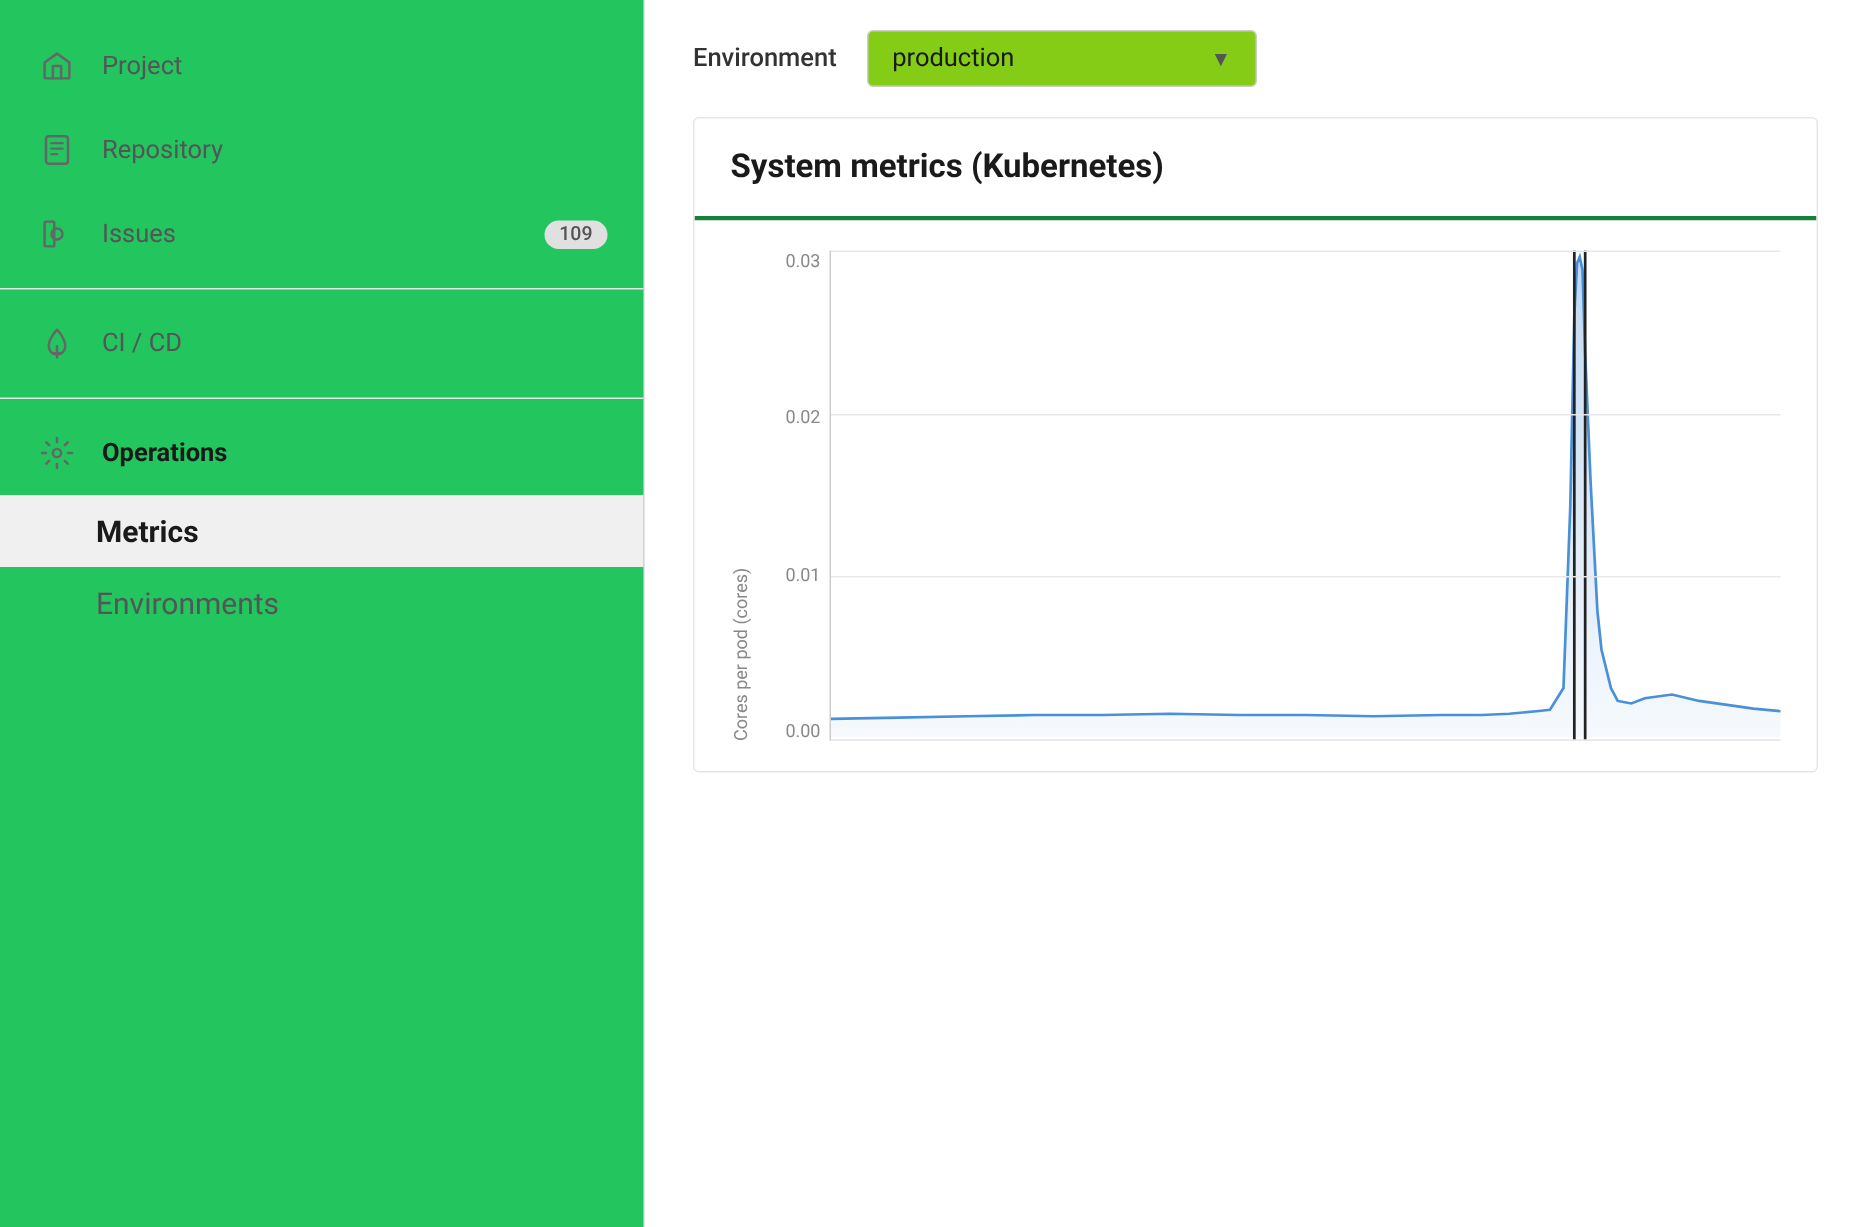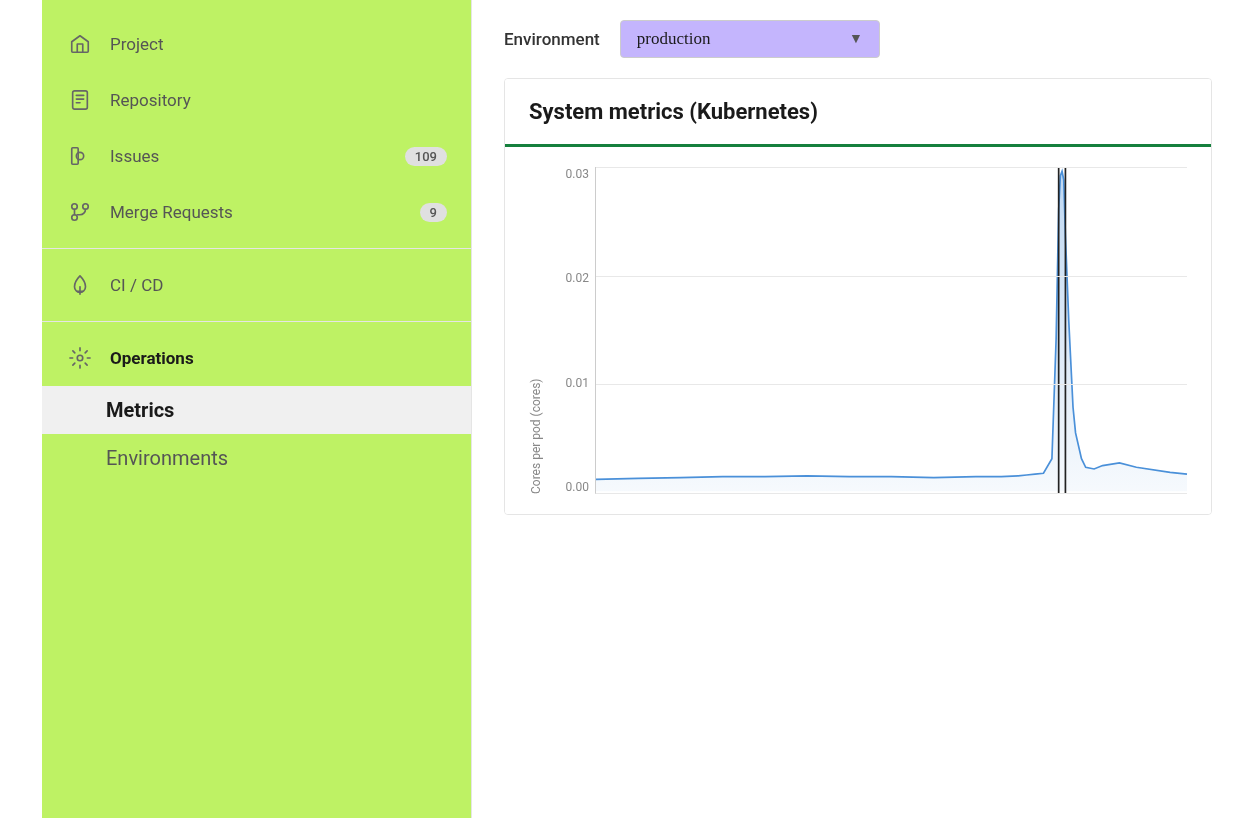--- a/index.html
+++ b/index.html
@@ -9,26 +9,25 @@
       height: 818px;
       width: 1244px;
       background: #fff;
       overflow: hidden;
     }
 
     
     .sidebar {
       width: 430px;
       min-width: 430px;
-      background: #bef264;
+      background: #22c55e;
       border-right: 1px solid #e5e5e5;
       padding: 16px 0;
       display: flex;
       flex-direction: column;
-      margin-left: 42px;
     }
 
     .sidebar-item {
       display: flex;
       align-items: center;
       padding: 14px 24px;
       cursor: pointer;
       color: #555;
       font-size: 17px;
       position: relative;
@@ -103,24 +102,23 @@
     }
 
     .env-select {
       display: flex;
       align-items: center;
       border: 1.5px solid #ccc;
       border-radius: 4px;
       padding: 8px 16px;
       gap: 60px;
       cursor: pointer;
-      background: #c4b5fd;
+      background: #84cc16;
       min-width: 260px;
       justify-content: space-between;
-      font-family: Liberation Serif, serif;
     }
 
     .env-select span {
       font-size: 17px;
       color: #1a1a1a;
     }
 
     .env-select .chevron {
       font-size: 14px;
       color: #555;
@@ -263,32 +261,20 @@
     <span class="icon">
       <svg viewBox="0 0 24 24">
           <circle cx="12" cy="12" r="4"></circle>
           <rect x="3" y="3" width="7" height="18" rx="1"></rect>
         </svg>
     </span>
     <span>Issues</span>
     <span class="badge">109</span>
   </div>
 
-  <div class="sidebar-item">
-    <span class="icon">
-      <svg viewBox="0 0 24 24">
-          <circle cx="6" cy="6" r="3"></circle>
-          <circle cx="18" cy="6" r="3"></circle>
-          <circle cx="6" cy="18" r="3"></circle>
-          <path d="M6 9v6M18 9a6 6 0 01-6 6H9"></path>
-        </svg>
-    </span>
-    <span>Merge Requests</span>
-    <span class="badge">9</span>
-  </div>
 
   <hr class="sidebar-divider">
 
   <div class="sidebar-item">
     <span class="icon">
       <svg viewBox="0 0 24 24">
           <path d="M12 2C12 2 6 8 6 14a6 6 0 0012 0C18 8 12 2 12 2z"></path>
           <line x1="12" y1="14" x2="12" y2="22"></line>
           <line x1="9" y1="19" x2="15" y2="19"></line>
         </svg>

